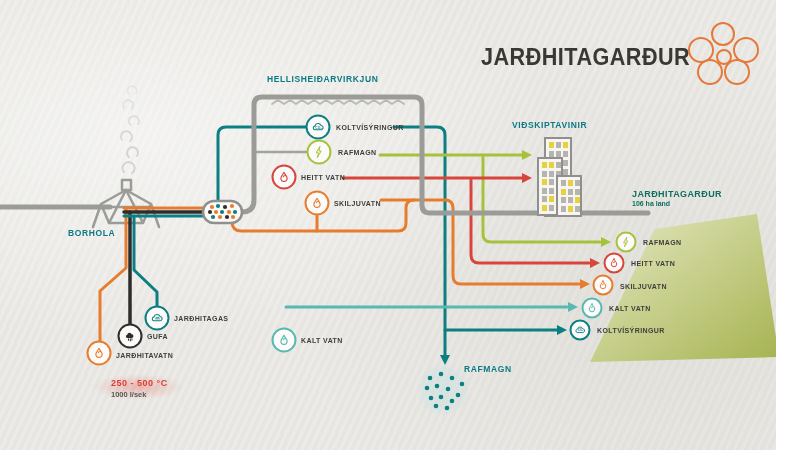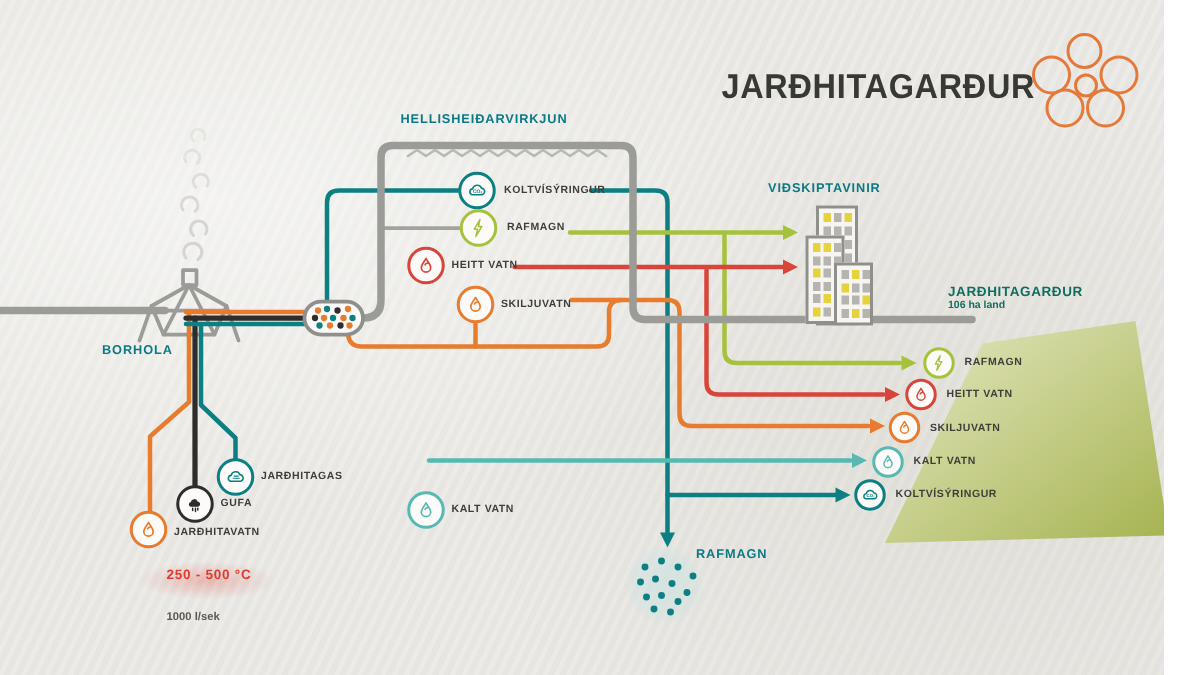--- a/index.html
+++ b/index.html
@@ -52,21 +52,21 @@
   #park-title{font-size:9px;font-weight:bold;letter-spacing:.4px;}
   #park-sub{font-size:7px;font-weight:bold;margin-top:1px;}
 
   .tower{position:absolute;background:#f6f5f1;border:2.5px solid #8f8f8c;box-sizing:border-box;
     display:grid;gap:2px;padding:3px;}
   .win{width:5px;height:6px;background:#b5b4b0}
   .win.y{background:#e5d23c}
 
   #temp-block{position:absolute;left:111px;top:378px;}
   #temp-val{font-size:9px;font-weight:bold;color:var(--temp-red);letter-spacing:.5px;}
-  #flow-val{font-size:7.5px;font-weight:bold;color:#5a5955;margin-top:18px;}
+  #flow-val{font-size:7.5px;font-weight:bold;color:#5a5955;margin-top:2px;}
   #temp-glow{position:absolute;left:92px;top:374px;width:92px;height:26px;border-radius:50%;
     background:radial-gradient(ellipse, rgba(226,58,48,.28), rgba(226,58,48,0) 70%);}
 </style>
 </head>
 <body>
 
 <div id="stage" style="--bg: #eae9e5; --teal: #0b7f82; --teal-light: #57b9b2; --teal-header: #0b7a84; --green: #a6c23c; --red: #d8463b; --orange: #e87c2e; --gray-pipe: #9b9b97; --dark: #2e2d2b; --label: #3f3e3a; --park-title: #0e6f60; --park-green-light: #e4e7c0; --park-green-dark: #a6b350; --logo-orange: #e5793a; --temp-red: #e23a30;">
 
   <svg width="800" height="450" viewBox="0 0 800 450">
     <defs>

